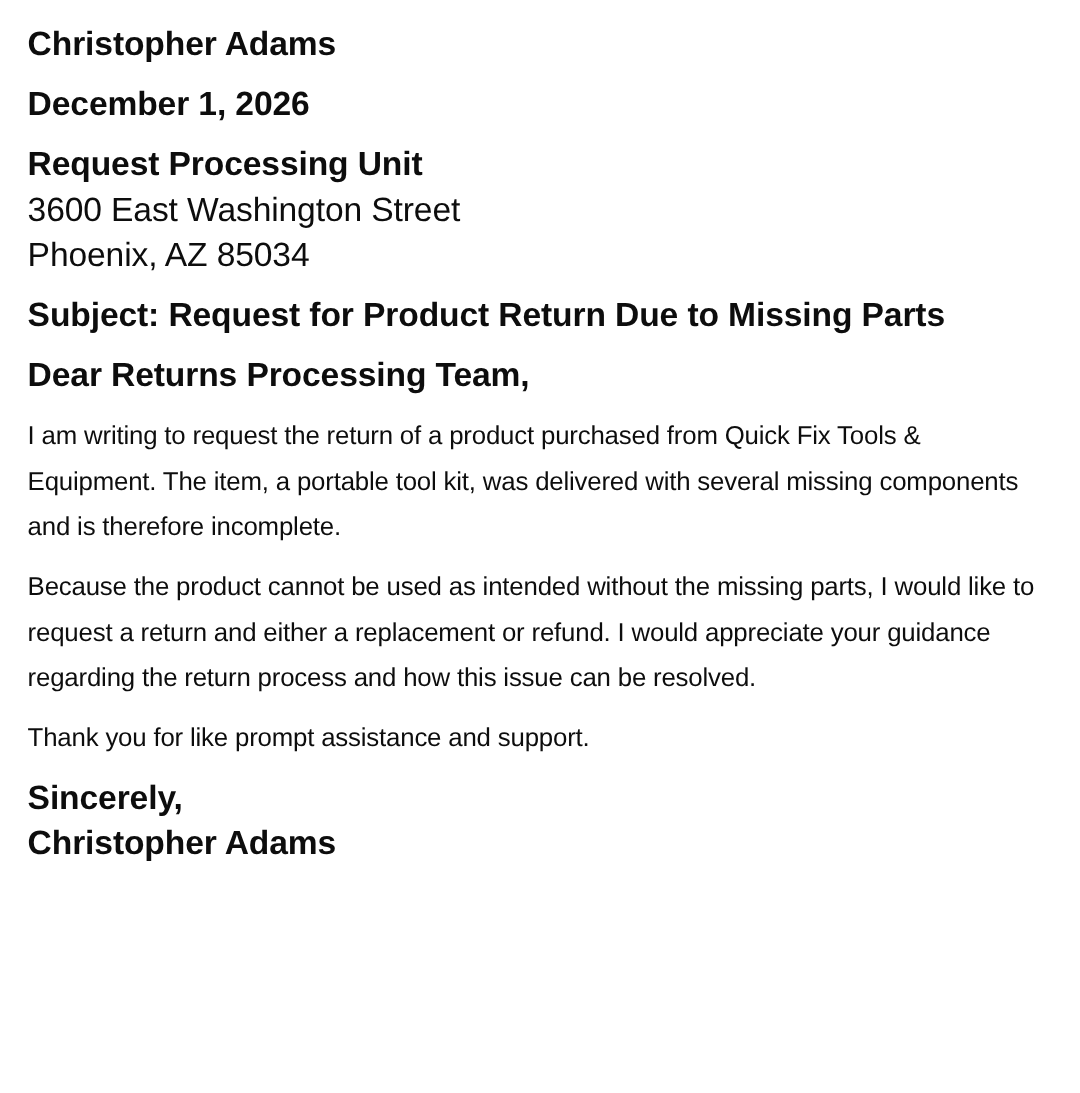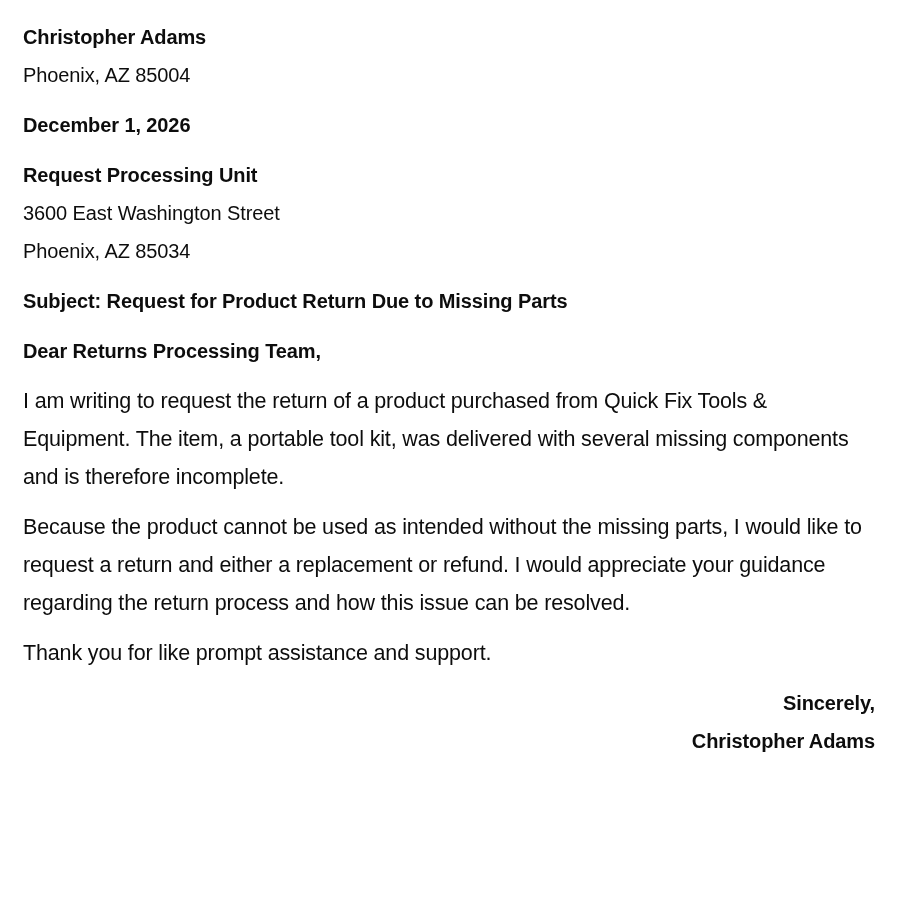--- a/index.html
+++ b/index.html
@@ -22,25 +22,24 @@
     height: 911px;
     background: #ffffff;
     padding: 18px 25px 0 23px;
   }
 
   .block {
     margin: 0 0 12px 0;
   }
   .block:last-child {
     margin-bottom: 0;
-    text-align: right;
   }
 
   .line {
-    font-size: 20px;
+    font-size: 28px;
     line-height: 38px;
     letter-spacing: -0.1px;
     white-space: pre-wrap;
   }
 
   .bold {
     font-weight: bold;
   }
 
   .para {
@@ -60,21 +59,20 @@
     font-weight: bold;
   }
 </style>
 </head>
 <body>
 
 <div class="page">
 
   <div class="block sender-block">
     <div class="line bold">Christopher Adams</div>
-    <div class="line">Phoenix, AZ 85004</div>
   </div>
 
   <div class="block date-block">
     <div class="line bold">December 1, 2026</div>
   </div>
 
   <div class="block recipient-block">
     <div class="line bold">Request Processing Unit</div>
     <div class="line">3600 East Washington Street</div>
     <div class="line">Phoenix, AZ 85034</div>

